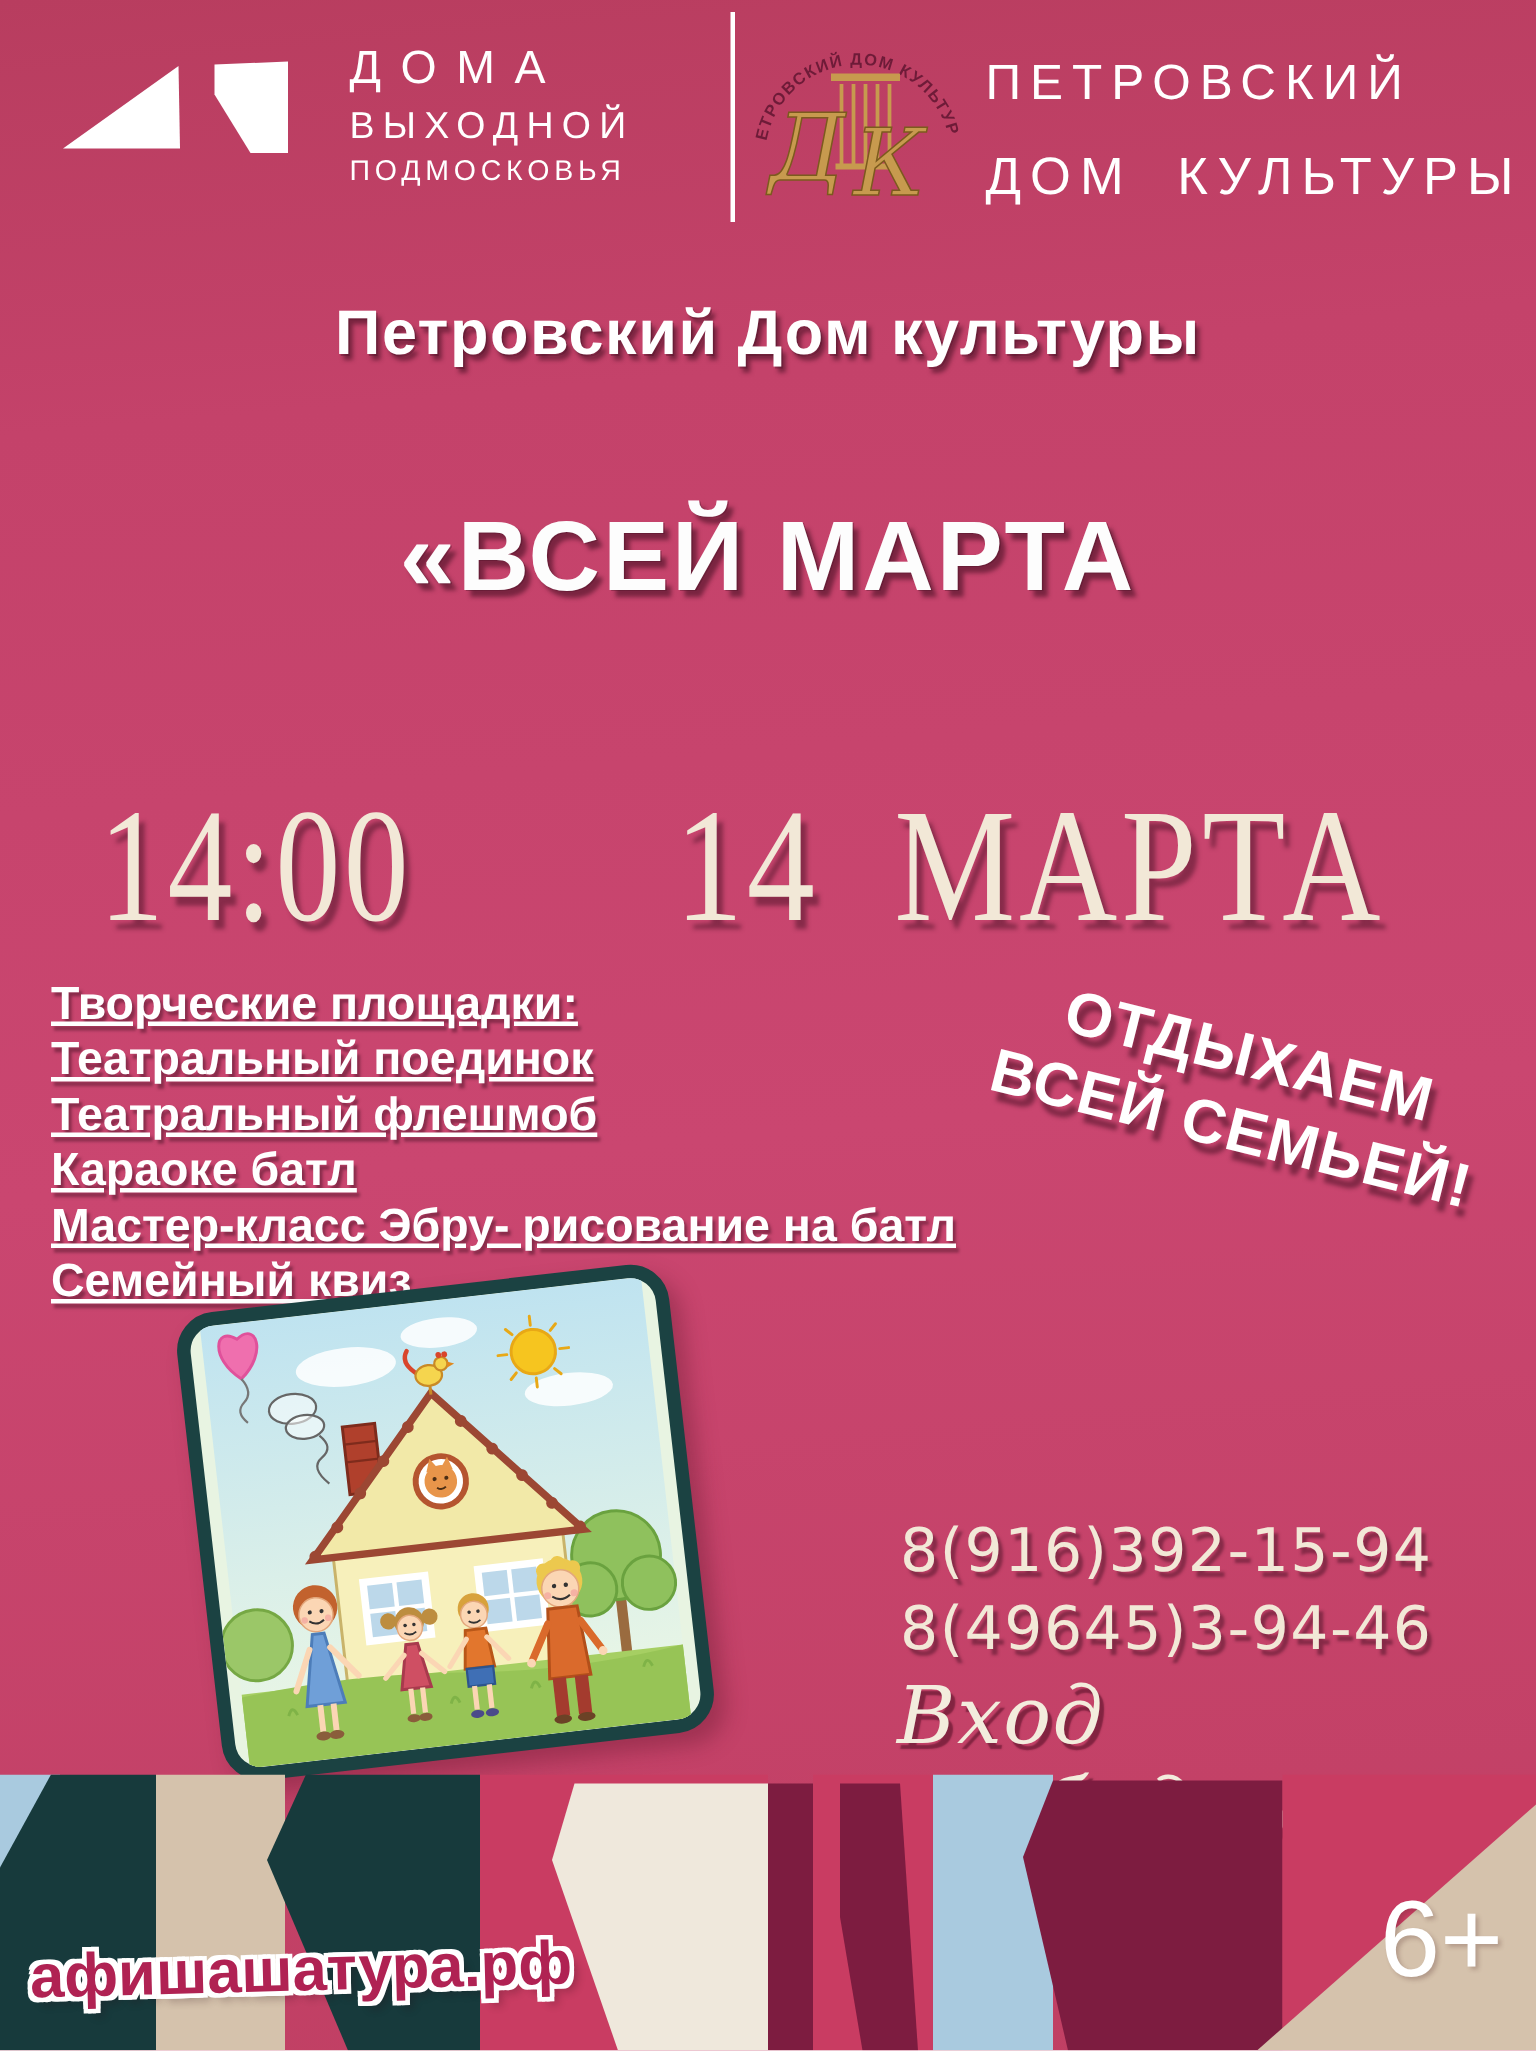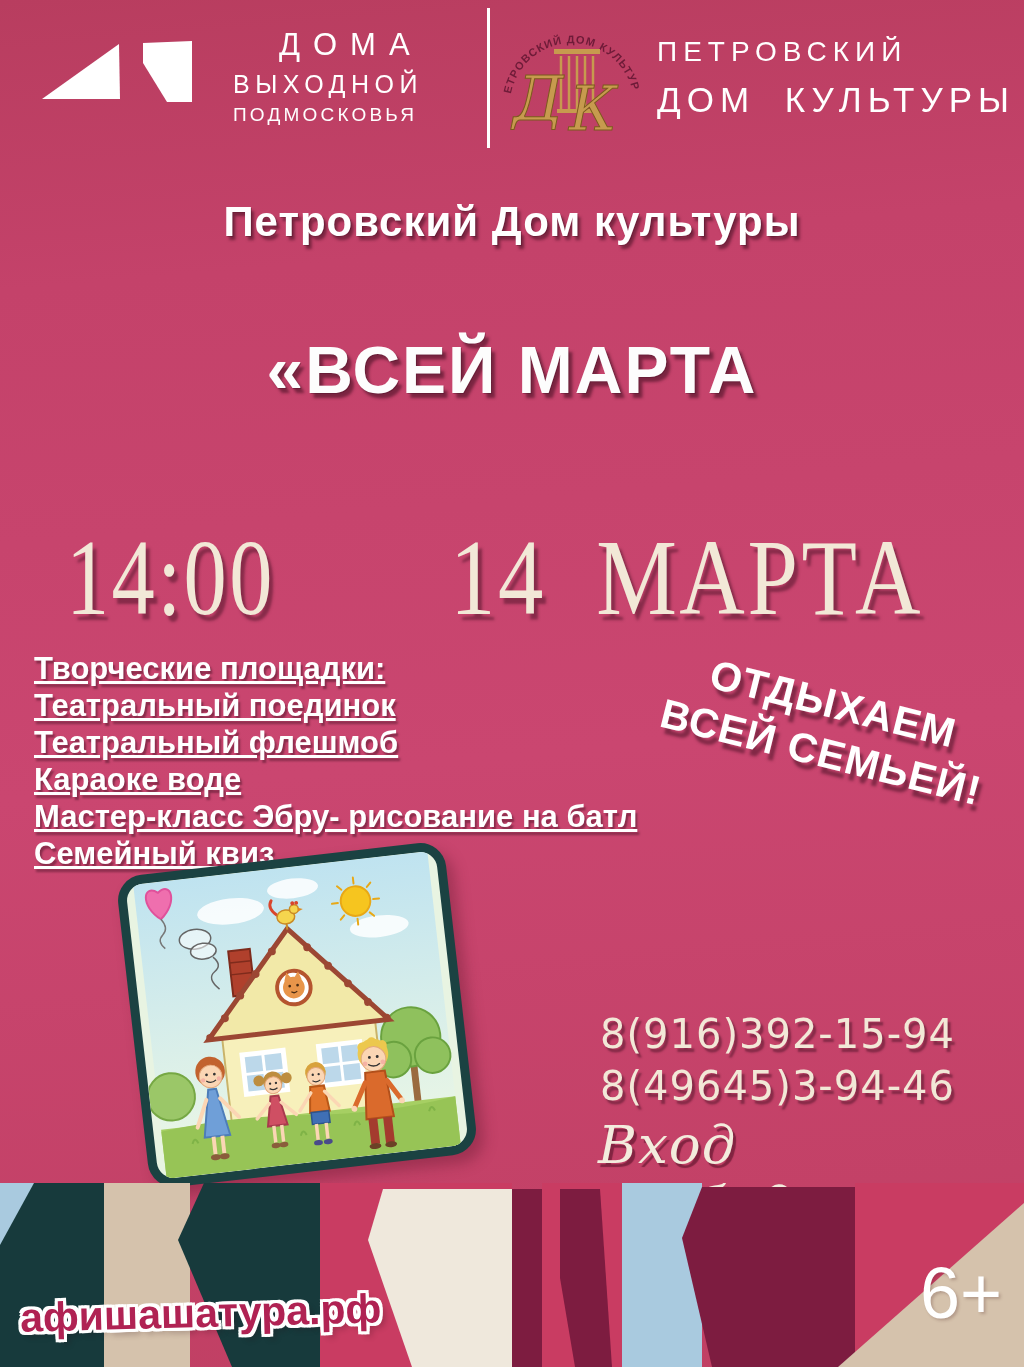--- a/index.html
+++ b/index.html
@@ -4,27 +4,27 @@
 <style>
   html,body{margin:0;padding:0;}
   .poster{
     position:relative;width:1024px;height:1367px;overflow:hidden;
     background:linear-gradient(175deg,#b83d5f 0%,#c4426a 20%,#ca4670 55%,#c03f63 100%);
     font-family:"Liberation Sans",sans-serif;
   }
   .abs{position:absolute;}
   
   .brand-left{left:233px;top:27px;color:#fff;}
-  .bl1{font-size:31px;letter-spacing:13px;margin-left:46px;}
+  .bl1{font-size:31px;letter-spacing:13px;}
   .bl2{font-size:25px;letter-spacing:5.5px;margin-top:7px;}
   .bl3{font-size:19px;letter-spacing:3.2px;margin-top:5px;}
   .divider{left:487px;top:8px;width:3px;height:140px;background:#fff;}
   .brand-right{left:657px;top:36px;color:#fff;}
-  .br1{font-size:28px;letter-spacing:6px;}
-  .br2{font-size:35px;letter-spacing:6px;margin-top:12px;word-spacing:14px;text-align:right;}
+  .br1{font-size:33px;letter-spacing:6px;}
+  .br2{font-size:35px;letter-spacing:6px;margin-top:24px;word-spacing:14px;text-align:right;}
   
   .intro{left:0;top:183px;width:100%;text-align:center;color:#fff;font-weight:bold;
          font-size:42px;line-height:77px;letter-spacing:1px;
          text-shadow:3px 4px 3px rgba(71,17,37,.6),1px 1px 0 rgba(71,17,37,.35);}
   .title{left:0;top:322px;width:100%;text-align:center;color:#fdfdfd;font-weight:bold;
          font-size:66px;line-height:97px;letter-spacing:2px;
          text-shadow:4px 5px 3px rgba(71,17,37,.6),1px 1px 0 rgba(71,17,37,.35);}
   
   .time,.date{font-family:"Liberation Serif",serif;font-size:108px;color:#f2e8d7;
          transform:scaleX(.8);transform-origin:left top;letter-spacing:3px;
@@ -109,21 +109,21 @@
     <div>«ВСЕЙ МАРТА</div>
   </div>
 
   <div class="abs time">14:00</div>
   <div class="abs date">14 МАРТА</div>
 
   <div class="abs activities">
     <div>Творческие площадки:</div>
     <div>Театральный поединок</div>
     <div>Театральный флешмоб</div>
-    <div>Караоке воде</div>
+    <div>Караоке батл</div>
     <div>Мастер-класс Эбру- рисование на батл</div>
     <div>Семейный квиз</div>
   </div>
 
   <div class="abs slogan">
     <div>ОТДЫХАЕМ</div>
     <div>ВСЕЙ СЕМЬЕЙ!</div>
   </div>
 
   <div class="abs photo-card">

